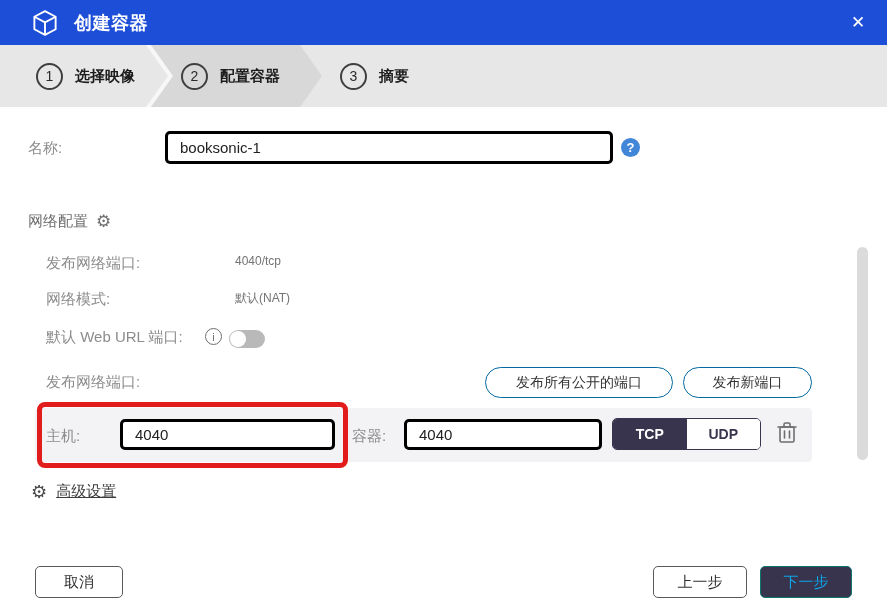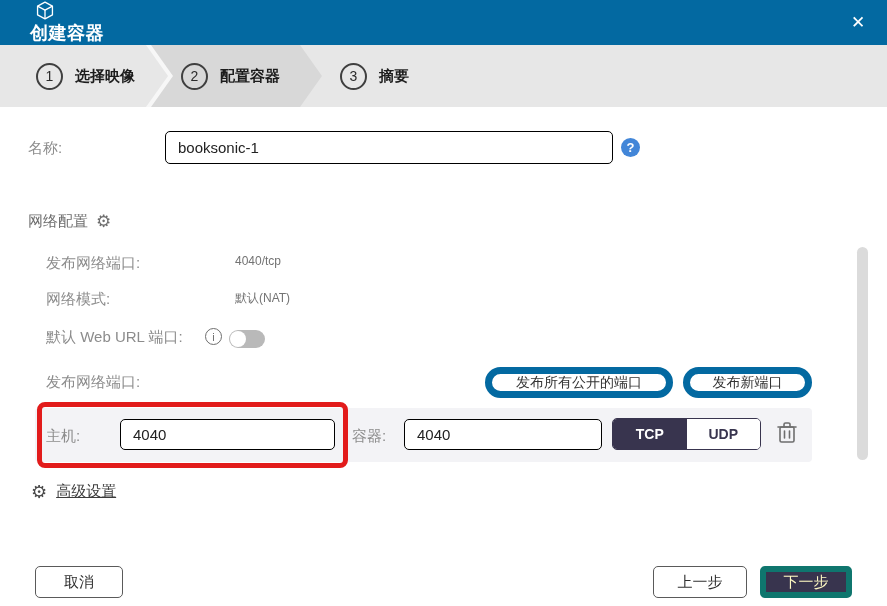--- a/index.html
+++ b/index.html
@@ -5,21 +5,21 @@
   * { margin:0; padding:0; box-sizing:border-box; }
   html,body { width:887px; height:606px; }
   body {
     font-family:"Liberation Sans","DejaVu Sans",sans-serif;
     background:#ffffff; position:relative; overflow:hidden;
     color:#2e2e2e;
   }
   
   .titlebar {
     position:absolute; left:0; top:0; width:887px; height:45px;
-    background:#0369a1; display:flex; align-items:flex-start; padding:0 30px;flex-direction:column;
+    background:#1d4ed8; display:flex; align-items:center; padding:0 30px;
   }
   .titlebar .cube { width:30px; height:30px; margin-right:14px; }
   .titlebar h1 { color:#ffffff; font-size:18px; font-weight:bold; letter-spacing:.5px; }
   .close-btn {
     position:absolute; right:16px; top:10px; width:26px; height:26px;
     color:#ffffff; font-size:17px; line-height:26px; text-align:center; cursor:pointer;
   }
   
   .stepbar {
     position:absolute; left:0; top:45px; width:887px; height:62px;
@@ -40,21 +40,21 @@
     width:27px; height:27px; border:2px solid #3f3f3f; border-radius:50%;
     display:flex; align-items:center; justify-content:center;
     font-size:14px; color:#2b2b2b; background:transparent;
   }
   .step-label { font-size:15px; font-weight:bold; color:#1c1c1c; }
   
   .lbl { position:absolute; font-size:15px; color:#8c8c8c; }
   .val { position:absolute; font-size:12px; color:#737373; }
   
   .text-input {
-    position:absolute; border:1px solid #000000; border-radius:5px;
+    position:absolute; border:3px solid #000000; border-radius:5px;
     font-size:15px; color:#222; padding:0 12px; background:#fff;
     font-family:"Liberation Sans","DejaVu Sans",sans-serif; outline:none;
   }
   #name-input { left:165px; top:131px; width:448px; height:33px; }
   .help-icon {
     position:absolute; left:621px; top:138px; width:19px; height:19px;
     background:#4286d8; border-radius:50%; color:#fff; font-size:13px; font-weight:bold;
     display:flex; align-items:center; justify-content:center; cursor:pointer;
   }
   
@@ -72,21 +72,21 @@
     position:absolute; left:229px; top:330px; width:36px; height:18px;
     background:#b9b9b9; border-radius:9px; cursor:pointer;
   }
   .toggle .knob {
     position:absolute; left:1px; top:1px; width:16px; height:16px;
     background:#ffffff; border-radius:50%;
   }
   
   .pill-btn {
     position:absolute; top:367px; height:31px; background:#ffffff;
-    border:7px solid #0369a1; border-radius:16px; font-size:14px; color:#333;
+    border:1px solid #0369a1; border-radius:16px; font-size:14px; color:#333;
     display:flex; align-items:center; justify-content:center; cursor:pointer;
     font-family:"Liberation Sans","DejaVu Sans",sans-serif;
   }
   #publish-all-btn { left:485px; width:188px; }
   #publish-new-btn { left:683px; width:129px; }
   
   .port-row {
     position:absolute; left:35px; top:408px; width:777px; height:54px;
     background:#f3f3f6; border-radius:4px;
   }
@@ -112,21 +112,21 @@
   }
   .advanced .gear-glyph { font-size:18px; color:#4a4a4a; }
   .advanced a { font-size:15px; color:#3c3c3c; text-decoration:underline; cursor:pointer; }
   
   .btn {
     position:absolute; top:566px; height:32px; border-radius:5px; font-size:15px;
     display:flex; align-items:center; justify-content:center; cursor:pointer;
     font-family:"Liberation Sans","DejaVu Sans",sans-serif;
   }
   .btn-outline { background:#ffffff; border:1px solid #5a5a5a; color:#2e2e2e; }
-  .btn-dark { background:#38344e; border:6px solid #0f766e; color:#fef9c3; }
+  .btn-dark { background:#38344e; border:1px solid #0f766e; color:#0ea5e9; }
   #cancel-btn { left:35px; width:88px; }
   #prev-btn { left:653px; width:94px;text-align:right; }
   #next-btn { left:760px; width:92px; }
   
   .scroll-thumb {
     position:absolute; left:857px; top:247px; width:11px; height:213px;
     background:#dbdbdb; border-radius:6px; cursor:pointer;
   }
 </style>
 </head>

